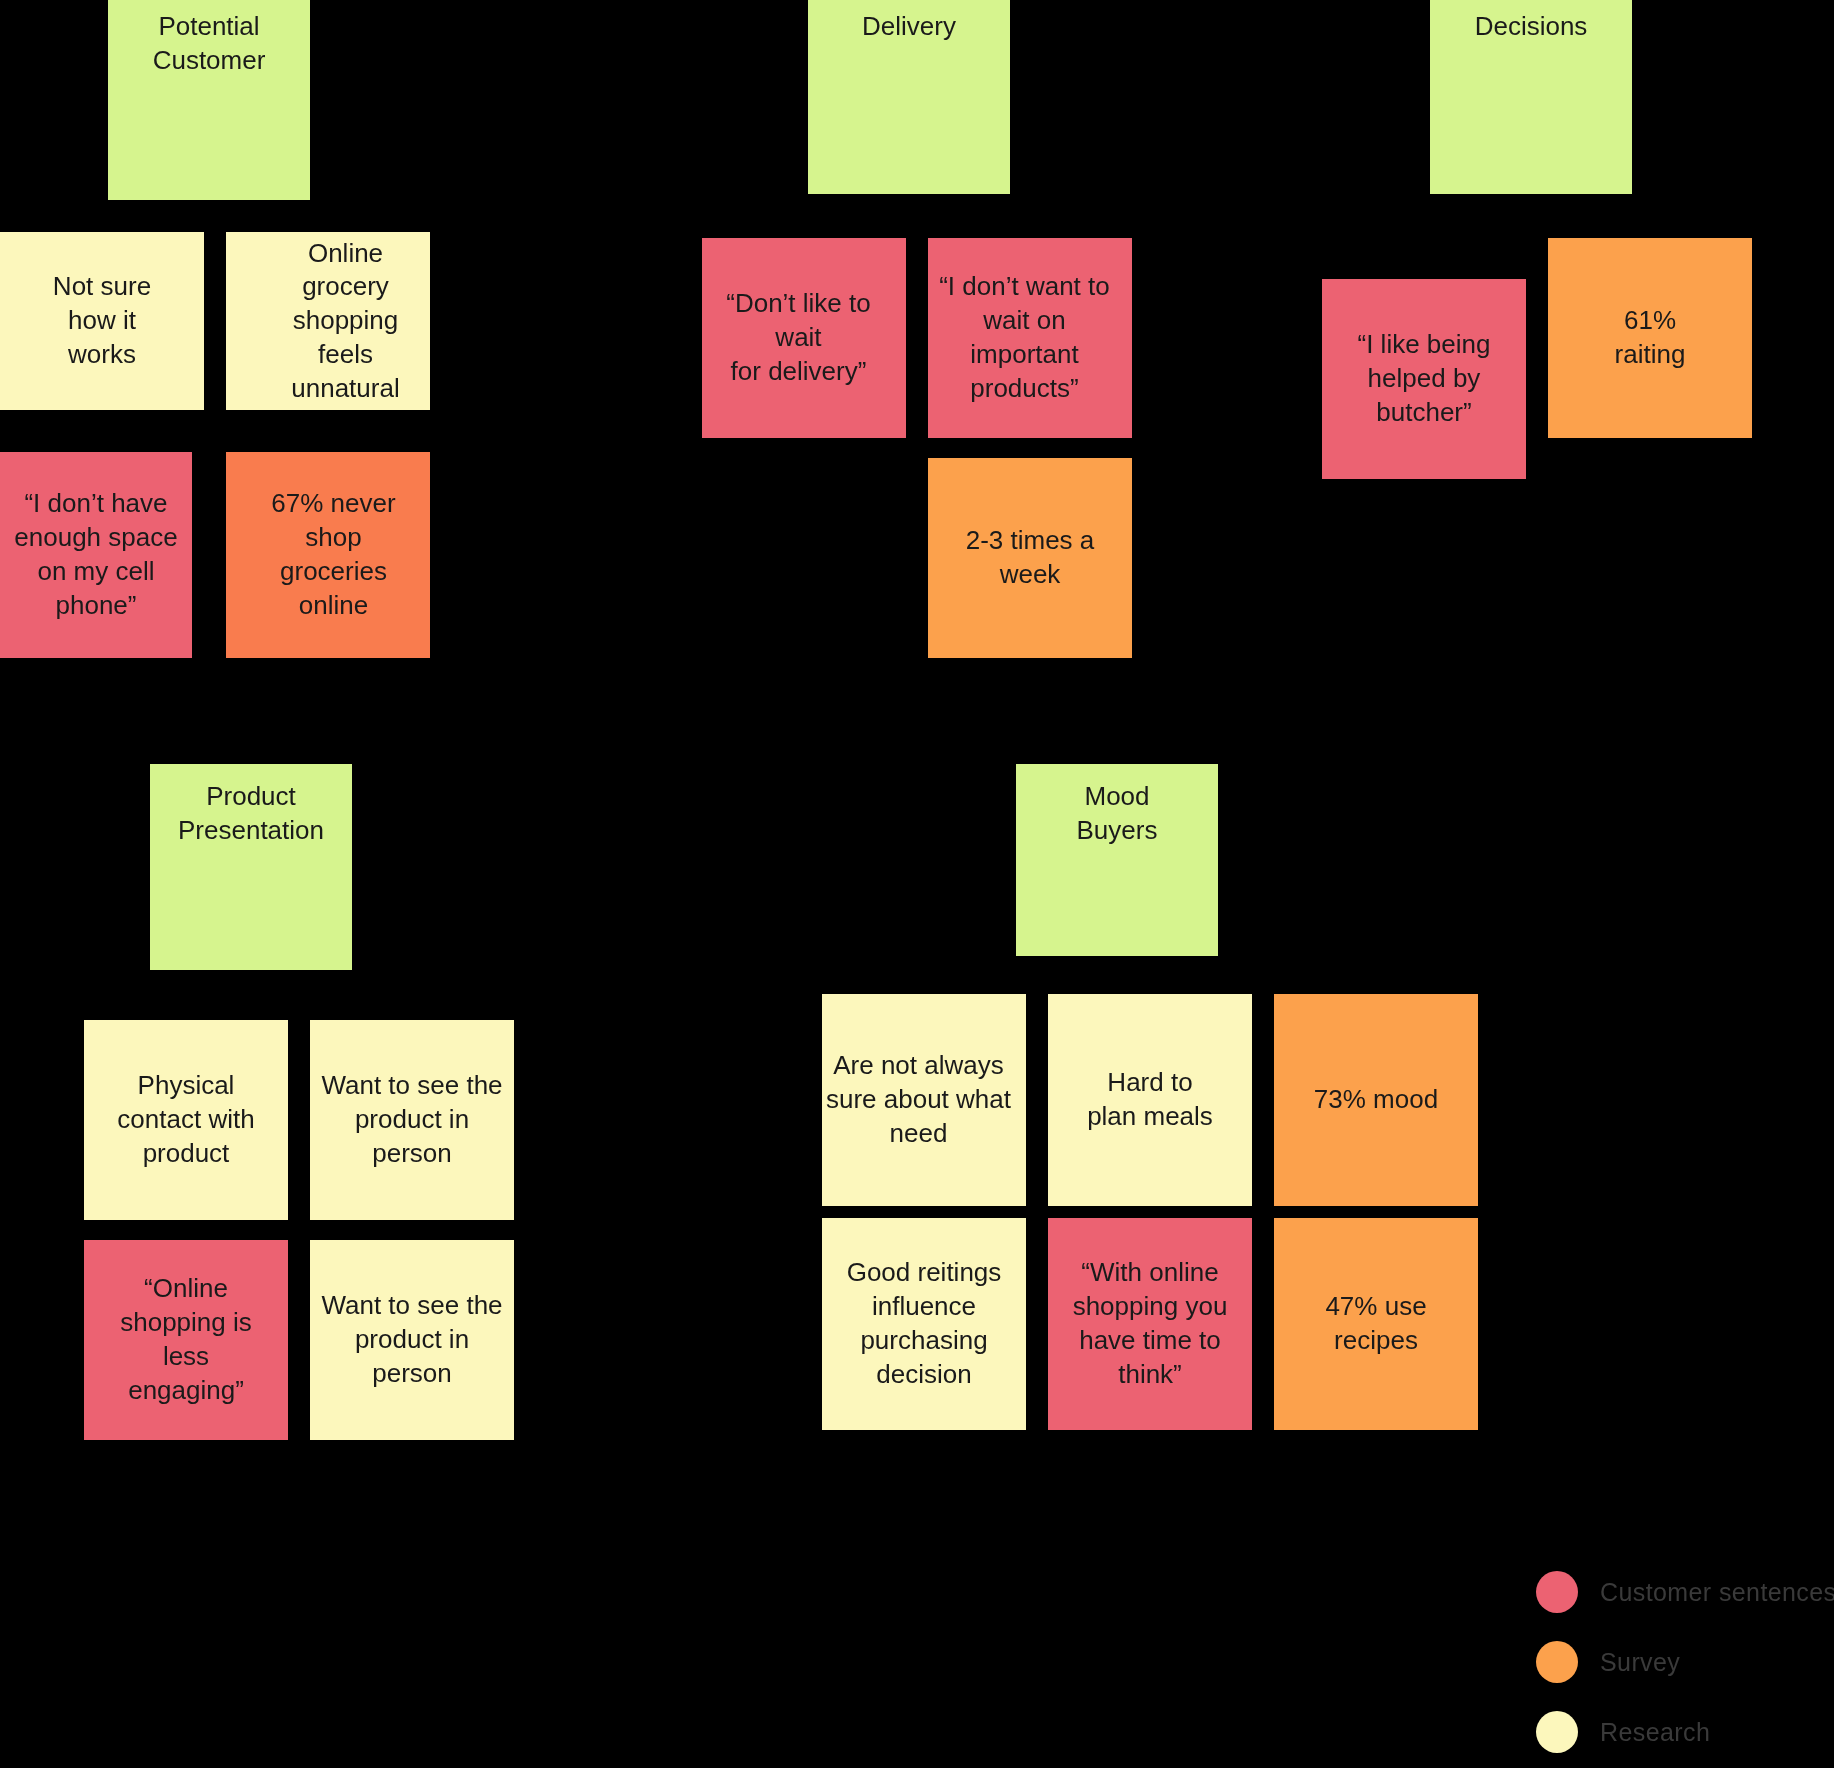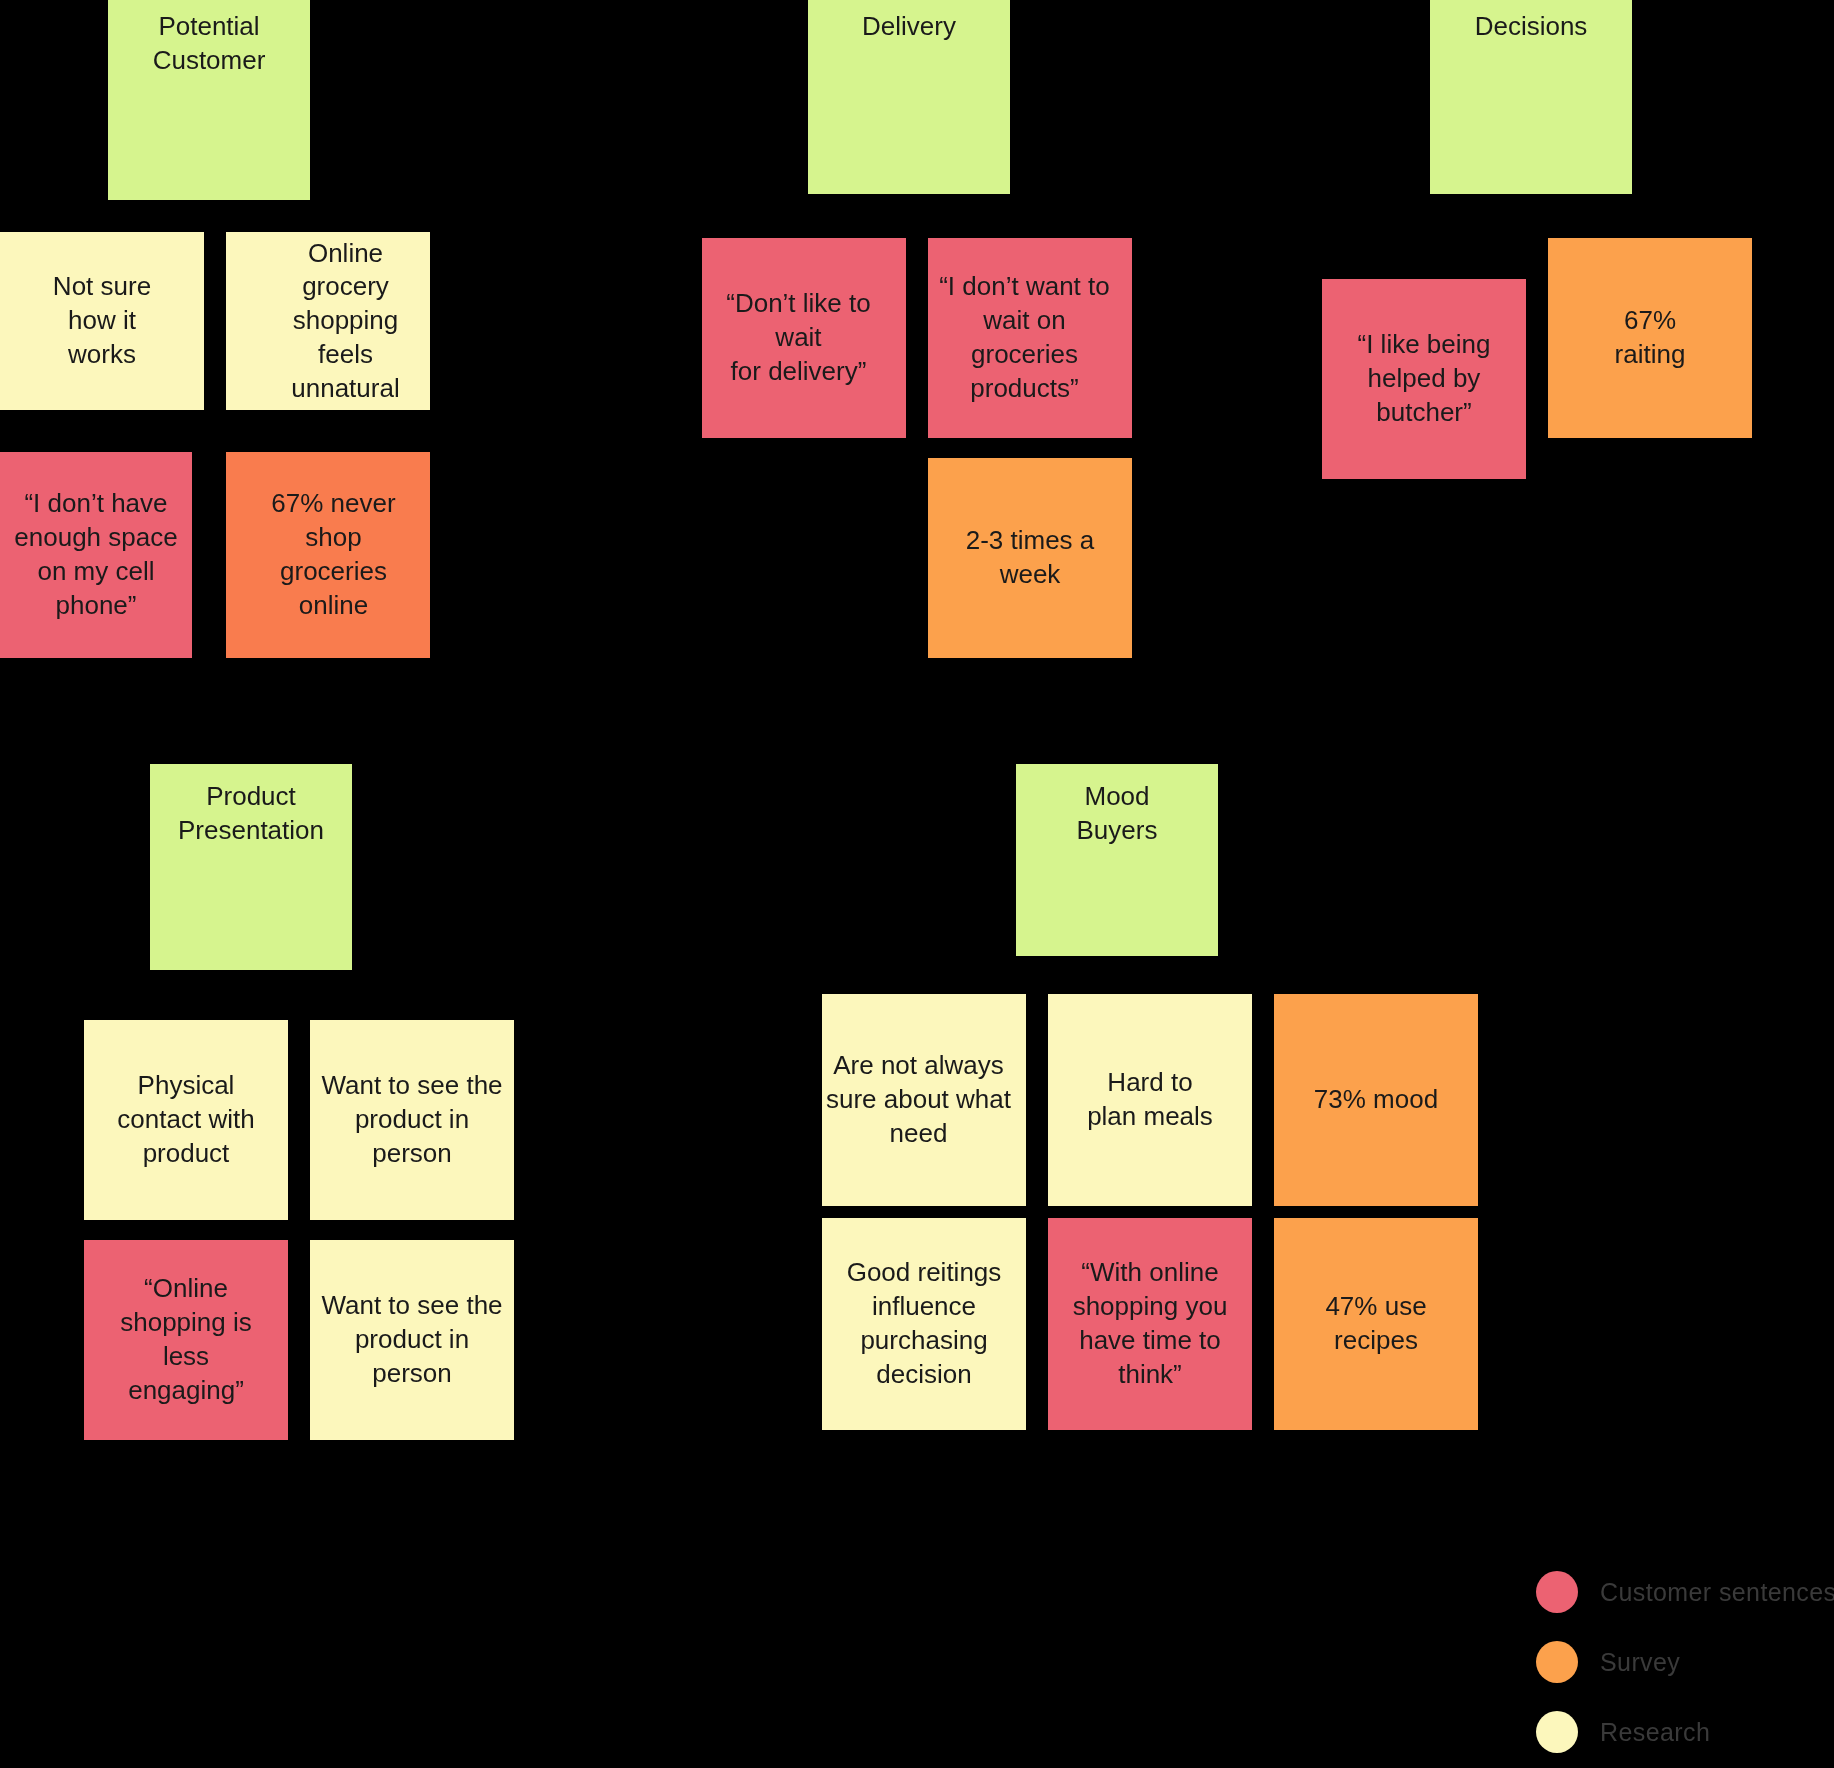--- a/index.html
+++ b/index.html
@@ -87,29 +87,29 @@
 on my cell
 phone”</span></div>
       <div class="note" style="left: 226px; top: 452px; width: 204px; height: 206px; background: rgb(249, 124, 78); padding-left: 21px;"><span class="note-text">67% never
 shop
 groceries
 online</span></div>
       <div class="note header-note" style="left: 808px; top: -6px; width: 202px; height: 200px; background: rgb(214, 244, 142);"><span class="note-text">Delivery</span></div>
       <div class="note overflow-text" style="left: 702px; top: 238px; width: 204px; height: 200px; background: rgb(236, 98, 114);"><span class="note-text">“Don’t like to wait
 for delivery”</span></div>
       <div class="note overflow-text" style="left: 928px; top: 238px; width: 204px; height: 200px; background: rgb(236, 98, 114);"><span class="note-text">“I don’t want to
-wait on groceries
+wait on important
 products”</span></div>
       <div class="note" style="left: 928px; top: 458px; width: 204px; height: 200px; background: rgb(252, 161, 76);"><span class="note-text">2-3 times a
 week</span></div>
       <div class="note header-note" style="left: 1430px; top: -6px; width: 202px; height: 200px; background: rgb(214, 244, 142);"><span class="note-text">Decisions</span></div>
       <div class="note" style="left: 1322px; top: 238px; width: 204px; height: 200px; background: rgb(236, 98, 114); margin-top: 41px;"><span class="note-text">“I like being
 helped by
 butcher”</span></div>
-      <div class="note" style="left: 1548px; top: 238px; width: 204px; height: 200px; background: rgb(252, 161, 76);"><span class="note-text">67%
+      <div class="note" style="left: 1548px; top: 238px; width: 204px; height: 200px; background: rgb(252, 161, 76);"><span class="note-text">61%
 raiting</span></div>
       <div class="note header-note" style="left: 150px; top: 764px; width: 202px; height: 206px; background: rgb(214, 244, 142);"><span class="note-text">Product
 Presentation</span></div>
       <div class="note" style="left: 84px; top: 1020px; width: 204px; height: 200px; background: rgb(252, 247, 188);"><span class="note-text">Physical
 contact with
 product</span></div>
       <div class="note" style="left: 310px; top: 1020px; width: 204px; height: 200px; background: rgb(252, 247, 188);"><span class="note-text">Want to see the
 product in
 person</span></div>
       <div class="note" style="left: 84px; top: 1240px; width: 204px; height: 200px; background: rgb(236, 98, 114);"><span class="note-text">“Online

